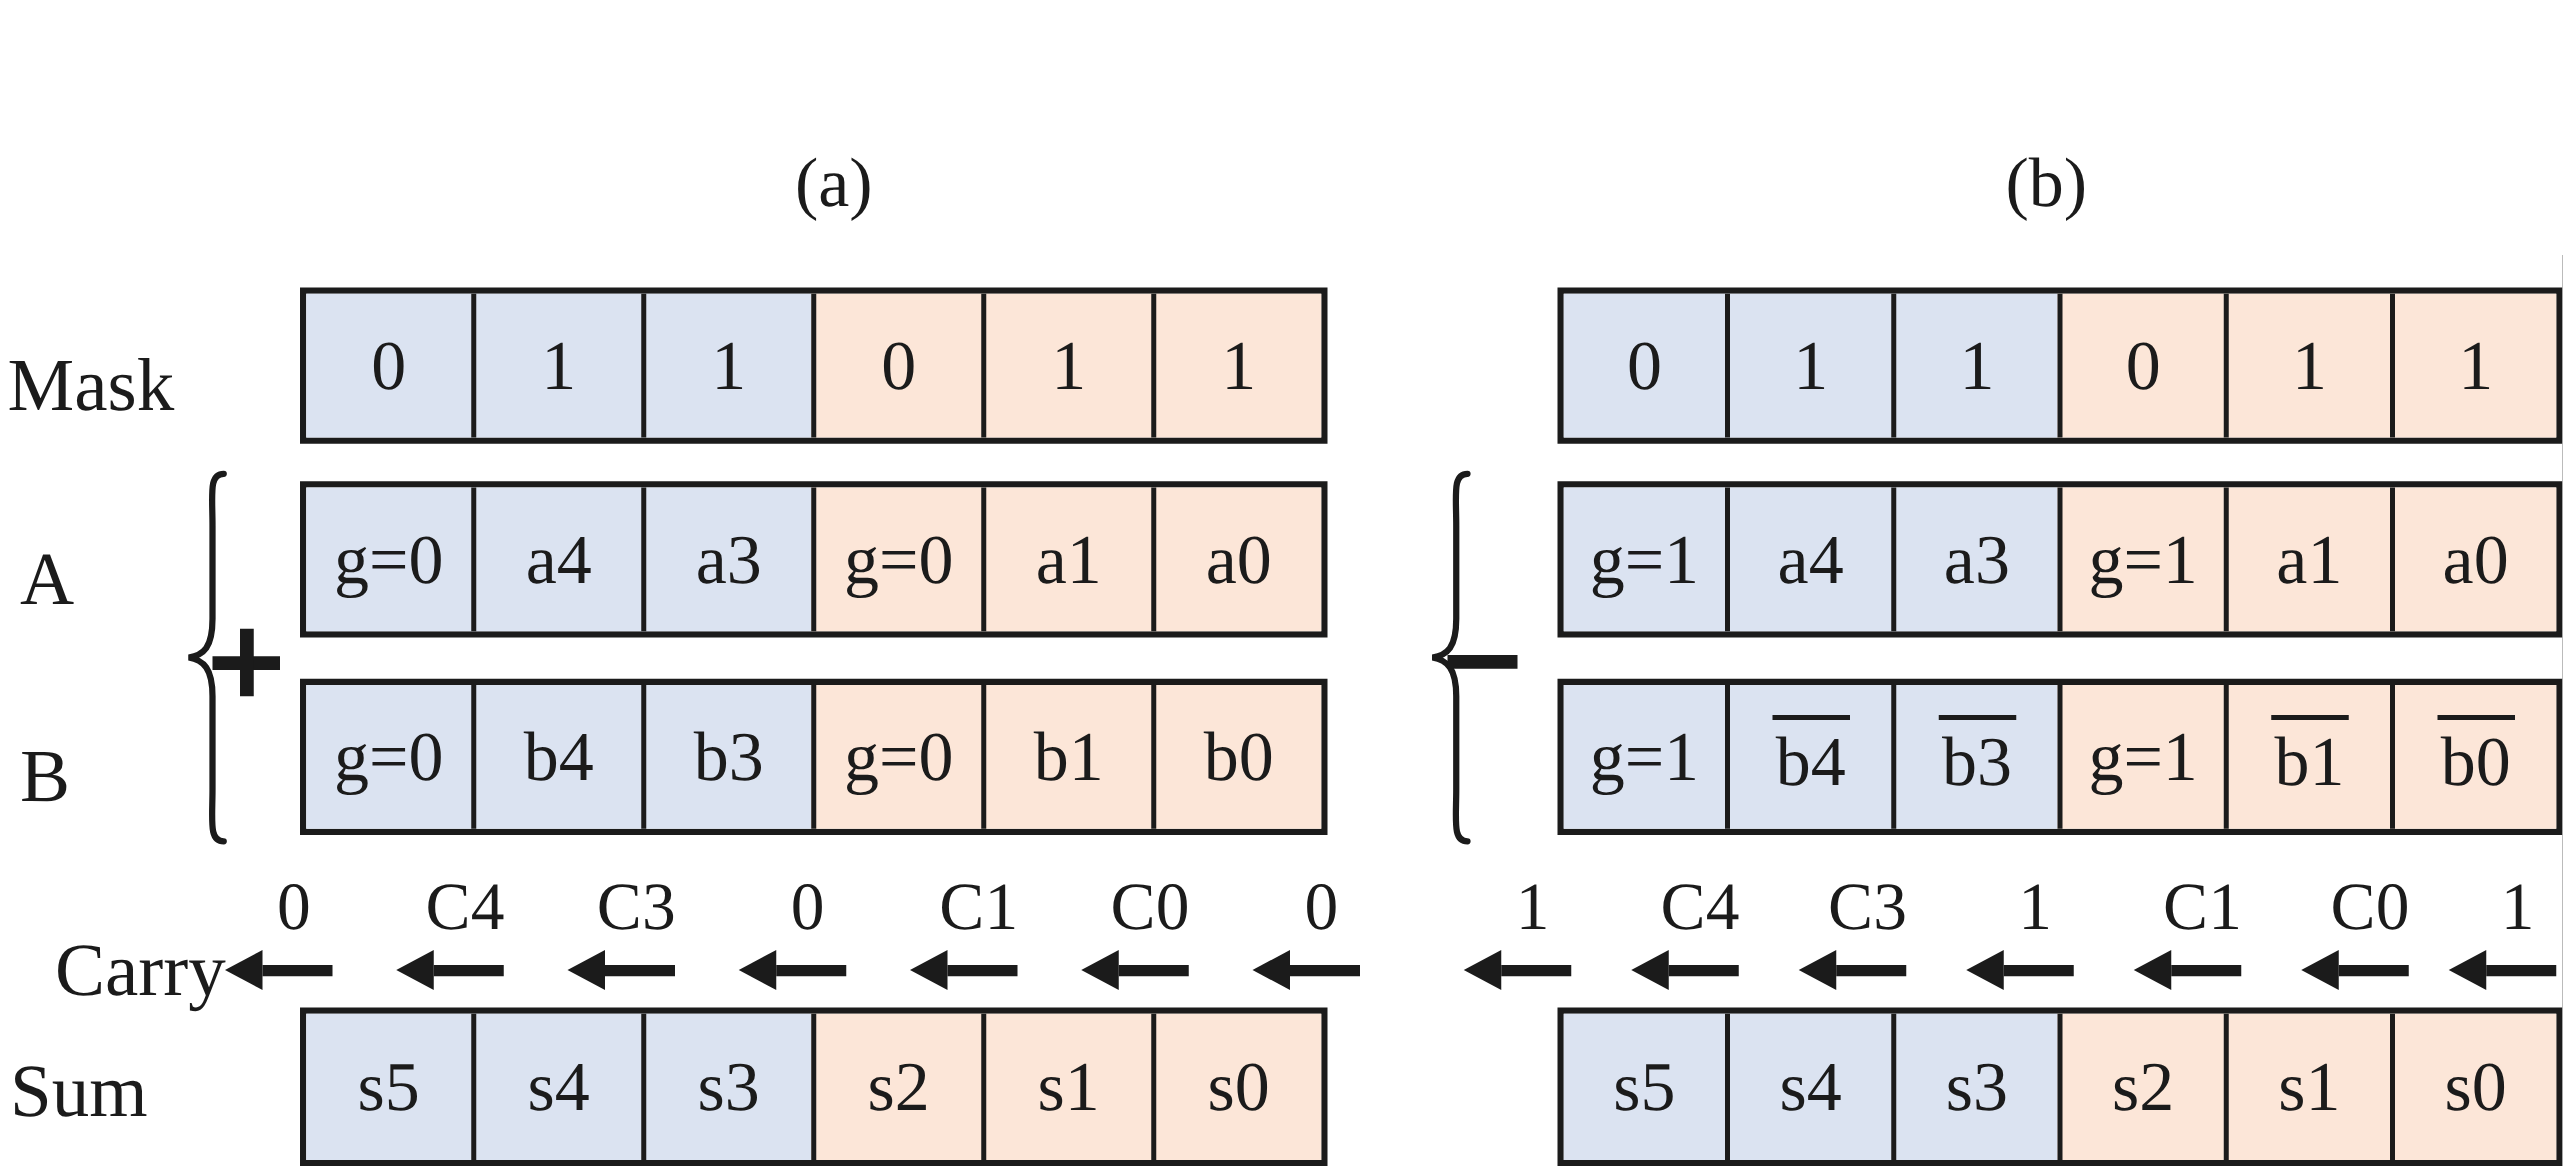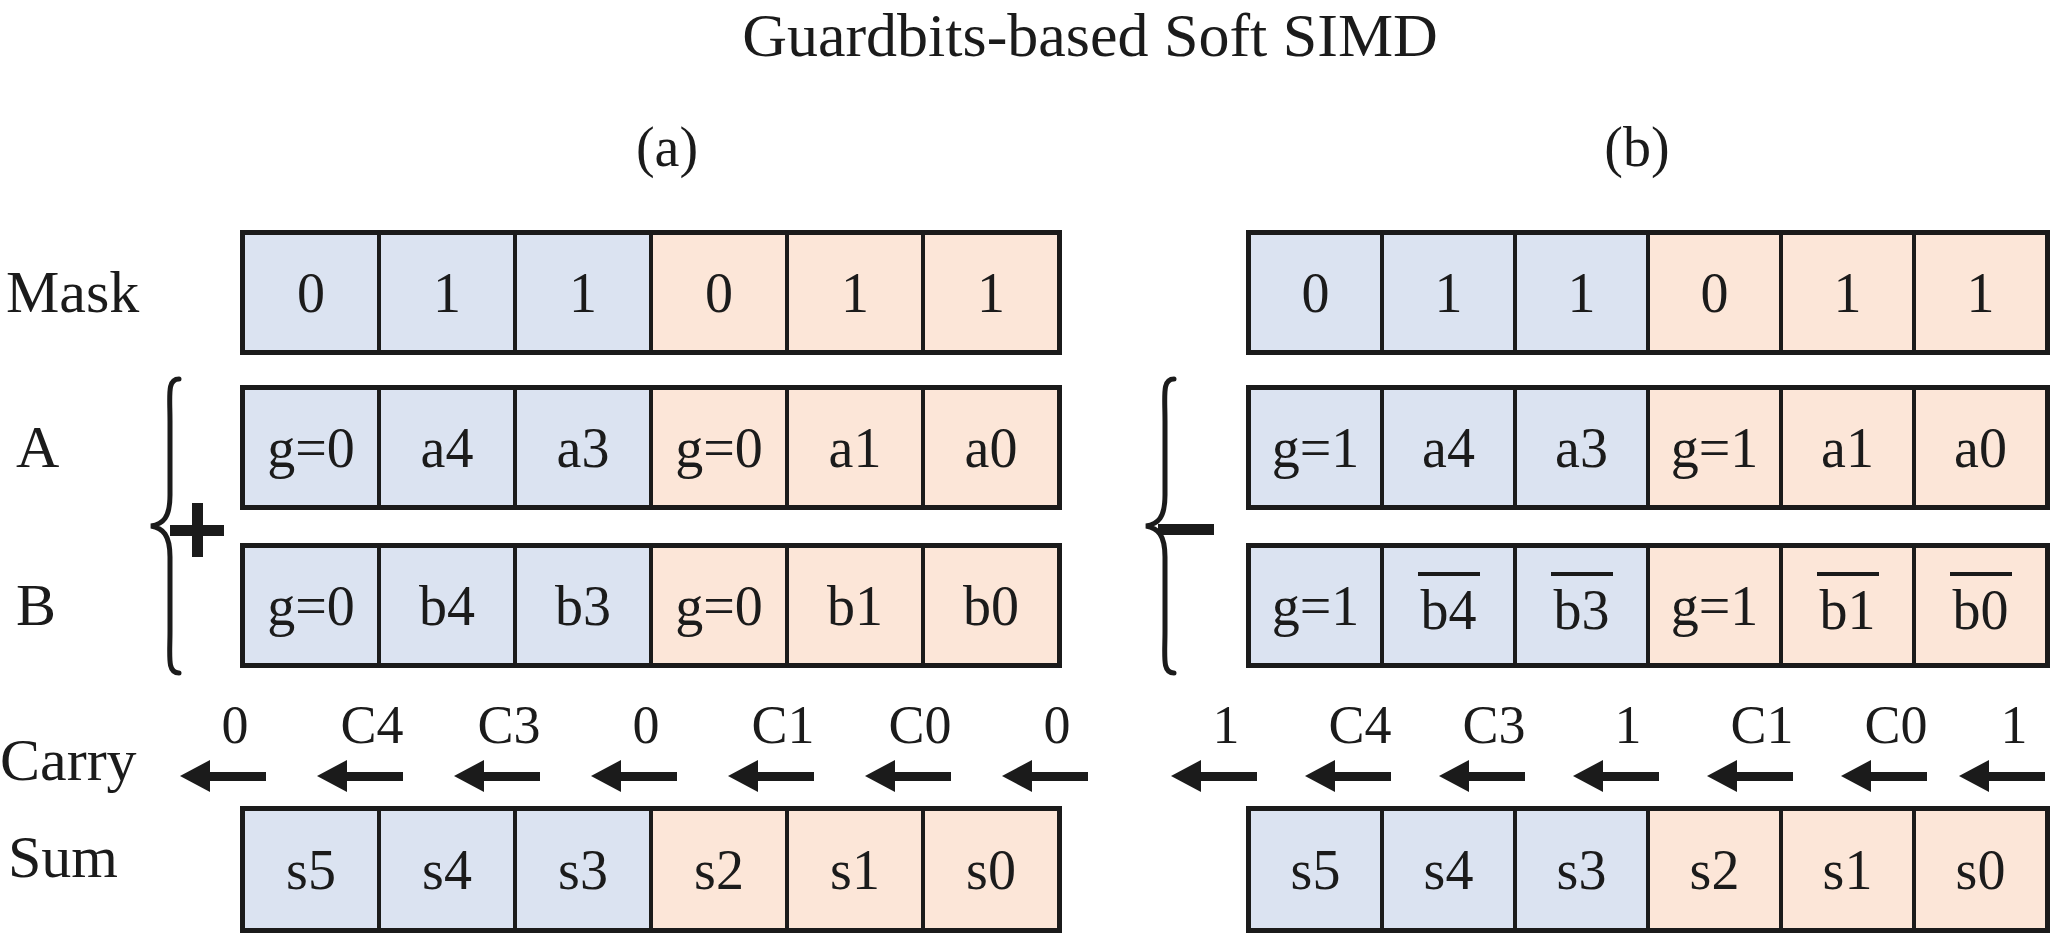--- a/index.html
+++ b/index.html
@@ -31,20 +31,21 @@
     top:112px;
     transform:translateX(-50%);
     font-size:56px;
     line-height:70px;
   }
   .row-label{
     position:absolute;
     font-size:60px;
     line-height:64px;
     white-space:nowrap;
+    margin-top:16px;
   }
   .grid{
     position:absolute;
     display:flex;
     box-sizing:border-box;
     border:5px solid var(--line);
   }
   .cell{
     flex:1 1 0;
     box-sizing:border-box;
@@ -101,29 +102,28 @@
   .op-plus::after{
     content:"";position:absolute;left:22px;top:0;width:11px;height:54px;background:var(--line);
   }
   .op-minus{position:absolute;width:56px;height:11px;background:var(--line);}
 </style>
 </head>
 <body>
 
 <div class="canvas">
 
-  <div class="title">Guardbits-based Soft SIMD</div>
 
   <div class="panel-label" style="left:667px;">(a)</div>
   <div class="panel-label" style="left:1637px;">(b)</div>
 
   <div class="row-label" style="left:6px;top:260px;">Mask</div>
   <div class="row-label" style="left:16px;top:415px;">A</div>
   <div class="row-label" style="left:16px;top:573px;">B</div>
-  <div class="row-label" style="left:0px;top:728px;">Carry</div>
+  <div class="row-label" style="left:0px;top:728px;padding-left:44px;">Carry</div>
   <div class="row-label" style="left:8px;top:825px;">Sum</div>
 
   <svg class="brace" style="left:141px;top:375px;" width="42" height="302" viewBox="0 0 42 302">
     <path d="M38,4 C26,4 29,20 29,46 L29,120 C29,143 22,149 10,151 C22,153 29,160 29,182 L29,256 C29,282 26,298 38,298" fill="none" stroke="var(--line)" stroke-width="5" stroke-linecap="round"></path>
   </svg>
   <div class="op-plus" style="left:170px;top:503px;"></div>
 
   <div class="grid" style="left:240px;top:230px;width:822px;height:125px;">
     <div class="cell">0</div>
     <div class="cell">1</div>

